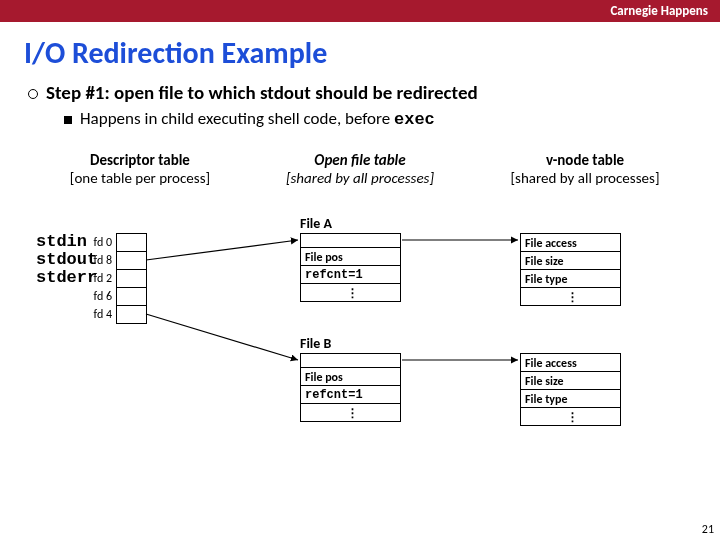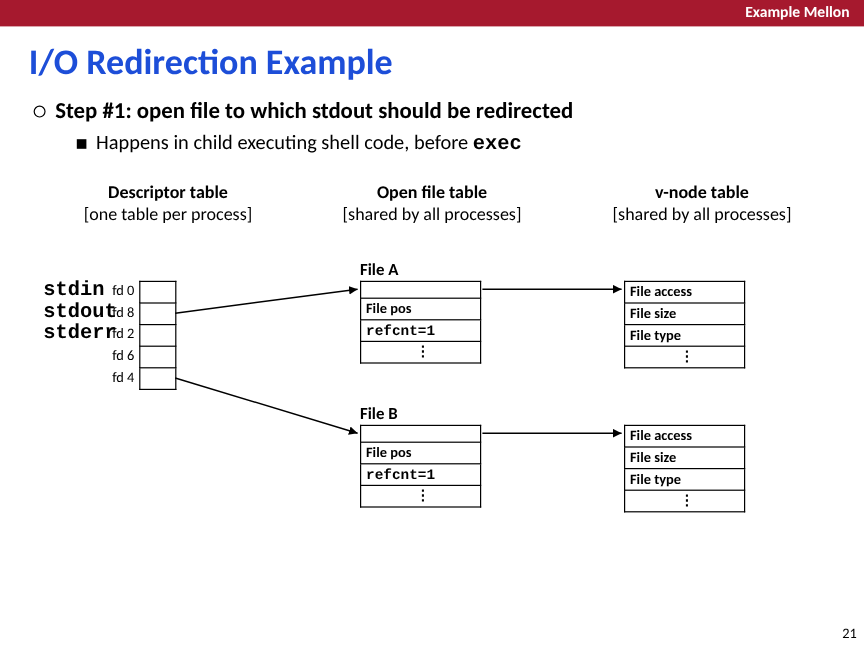--- a/index.html
+++ b/index.html
@@ -9,40 +9,40 @@
   .bullets { margin-left: 28px; }
   .b1 { font-size: 19px; font-weight: bold; margin-bottom: 4px; }
   .b1 .circ { display: inline-block; width: 10px; height: 10px; border: 1.5px solid #000; border-radius: 50%; margin-right: 8px; vertical-align: middle; }
   .b2 { font-size: 17px; margin-left: 36px; }
   .b2 .sq { display: inline-block; width: 8px; height: 8px; background: #000; margin-right: 8px; vertical-align: middle; }
   .code { font-family: "Courier New", monospace; font-weight: bold; }
   .headers { display: flex; margin: 22px 0 28px 0; }
   .hcol { text-align: center; font-size: 15px; }
   .hcol .hb { font-weight: bold; }
   .hcol1 { width: 200px; margin-left: 40px; }
-  .hcol2 { width: 220px; margin-left: 10px; }
+  .hcol2 { width: 220px; margin-left: 10px; font-style: italic; }
   .hcol3 { width: 210px; margin-left: 10px; }
   .diagram { position: relative; height: 260px; }
   .fdlabels { position: absolute; left: 36px; top: 18px; font-family: "Courier New", monospace; font-size: 17px; font-weight: bold; line-height: 18px; text-align: left; width: 52px; }
   .fdtable { position: absolute; left: 116px; top: 18px; border-collapse: collapse; }
   .fdtable td { border: 1px solid #000; width: 30px; height: 18px; font-size: 11px; padding: 0; }
   .fdnums { position: absolute; left: 86px; top: 18px; font-size: 12px; line-height: 18px; text-align: right; width: 26px; }
   .box { position: absolute; border-collapse: collapse; }
   .box td { border: 1px solid #000; width: 100px; height: 18px; font-size: 12px; padding-left: 4px; font-weight: bold; }
   .box td.emptyrow { height: 14px; }
   .flabel { position: absolute; font-weight: bold; font-size: 14px; }
   .vdots { text-align: center; line-height: 10px; }
   .refc { font-family: "Courier New", monospace; }
   svg.arrows { position: absolute; left: 0; top: 0; width: 720px; height: 260px; pointer-events: none; }
   .pagenum { position: absolute; right: 6px; bottom: 4px; font-size: 12px; color: #000000; }
 </style>
 </head>
 <body>
 
-<div class="redbar"><span>Example Mellon</span></div>
+<div class="redbar"><span>Carnegie Happens</span></div>
 
 <div class="title">I/O Redirection Example</div>
 
 <div class="bullets">
   <div class="b1"><span class="circ"></span><span>Step #1: open file to which stdout should be redirected</span></div>
   <div class="b2"><span class="sq"></span><span>Happens in child executing shell code, before </span><span class="code">exec</span></div>
 </div>
 
 <div class="headers">
   <div class="hcol hcol1">

